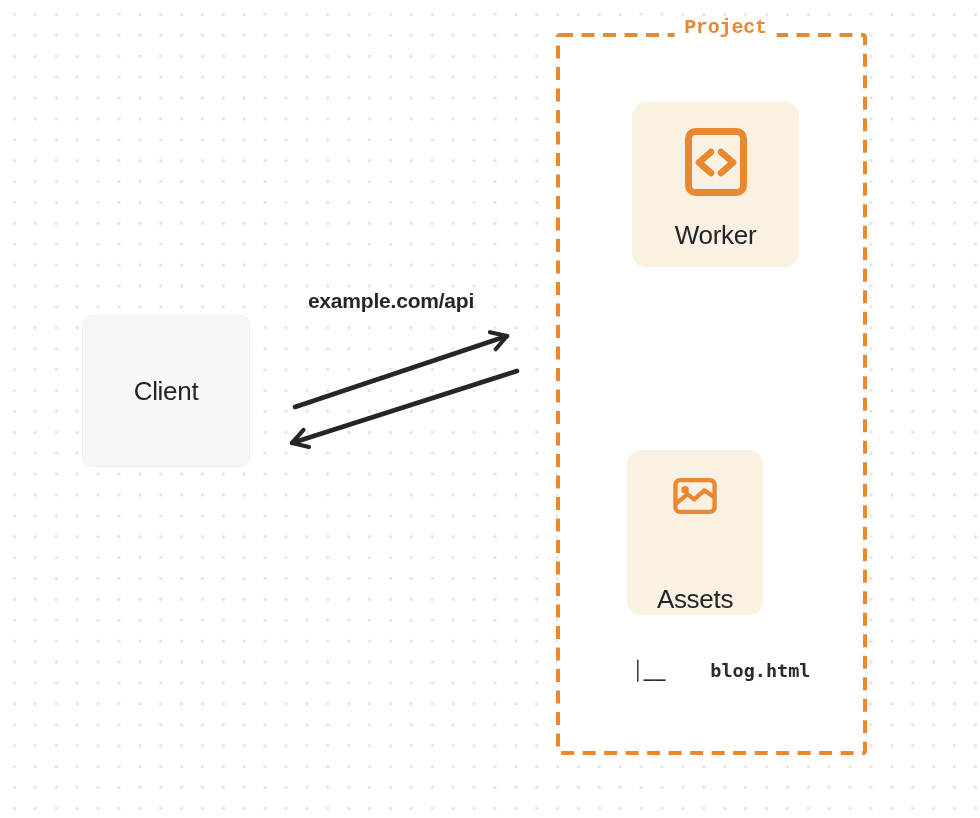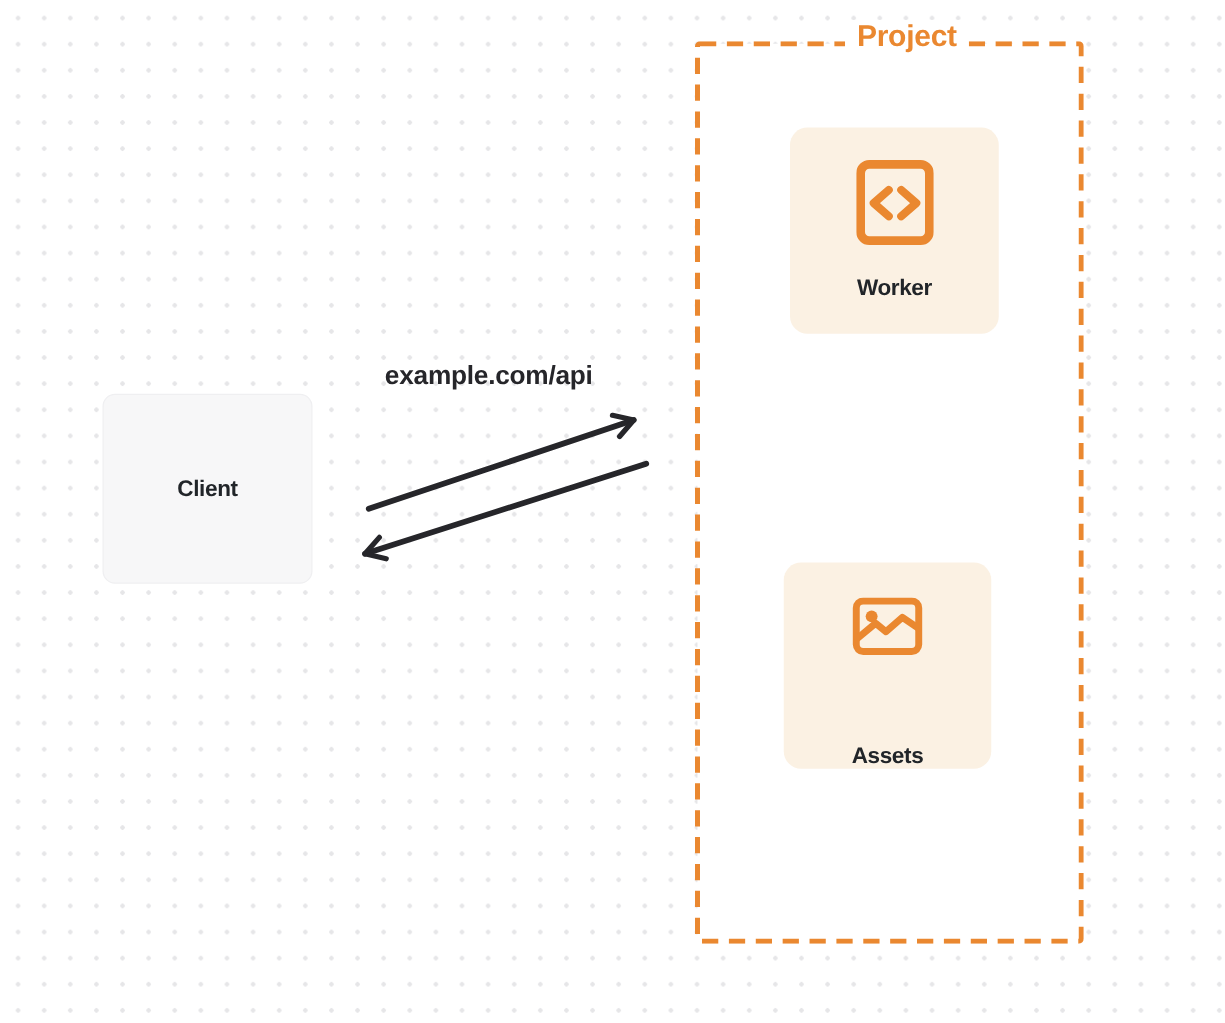--- a/index.html
+++ b/index.html
@@ -22,21 +22,21 @@
   }
 
   
   .client-box{
     position:absolute;left:82px;top:315px;width:168px;height:152px;
     background:var(--client-background);
     border:1px solid #EFEFF1;border-radius:10px;
     display:flex;align-items:center;justify-content:center;
   }
   .node-label{
-    font-size:18px;font-weight:700;color:var(--label-color);
+    font-size:26px;font-weight:400;color:var(--label-color);
     letter-spacing:-0.3px;
   }
 
   
   .request-url{
     position:absolute;left:391px;top:289px;transform:translateX(-50%);
     font-size:21px;font-weight:700;color:var(--arrow-black);
     letter-spacing:-0.2px;white-space:nowrap;
   }
   .arrows-svg{position:absolute;left:280px;top:320px;width:250px;height:140px;}
@@ -48,32 +48,32 @@
     position:absolute;left:556px;top:33px;width:311px;height:722px;
   }
   .project-border-svg{position:absolute;inset:0;width:100%;height:100%;}
   .project-border-svg rect{
     fill:#ffffff;stroke:var(--accent-orange);stroke-width:4;
     stroke-dasharray:13 8.5;
   }
   .project-label{
     position:absolute;top:-17px;left:calc(50% + 14px);transform:translateX(-50%);
     background:#fff;padding:0 10px;
-    font-size:24px;font-weight:700;color:var(--accent-orange);
-    letter-spacing:-0.2px;white-space:nowrap;
+    font-size:20px;font-weight:700;color:var(--accent-orange);
+    letter-spacing:-0.2px;white-space:nowrap;font-family:Liberation Mono, monospace;
   }
 
   
   .service-card{
     position:absolute;width:167px;height:165px;border-radius:14px;
     background:var(--card-background);
     display:flex;flex-direction:column;align-items:center;
   }
   .worker-card{left:76px;top:69px;padding-top:26px;}
-  .assets-card{left:71px;top:417px;width:166px;padding-top:28px;gap:48px;}
+  .assets-card{left:71px;top:417px;width:136px;padding-top:28px;gap:48px;}
   .worker-card .node-label{margin-top:24px;}
   .assets-card .node-label{margin-top:22px;}
   .icon-stroke{stroke:var(--accent-orange);fill:none;}
 
   
   .file-tree{
     position:absolute;left:54px;top:584px;
     font-family:"DejaVu Sans Mono",monospace;
     font-size:18.5px;line-height:21.3px;font-weight:700;
     color:var(--tree-color);white-space:pre;
@@ -119,15 +119,16 @@
   <div class="service-card assets-card">
     <svg width="70" height="57" viewBox="0 0 70 58">
       <rect class="icon-stroke" x="3.5" y="3.5" width="63" height="51" rx="7" stroke-width="7"></rect>
       <circle cx="19" cy="19" r="6" fill="var(--accent-orange)"></circle>
       <path class="icon-stroke" d="M5 41 L23 26 L33.5 34.5 L50 20 L66 31" stroke-width="7" stroke-linecap="round" stroke-linejoin="round"></path>
     </svg>
     <span class="node-label">Assets</span>
   </div>
 
   <div class="file-tree">
+    <div>  │__    blog.html</div>
     
   </div>
 </div>
 
 </body></html>

